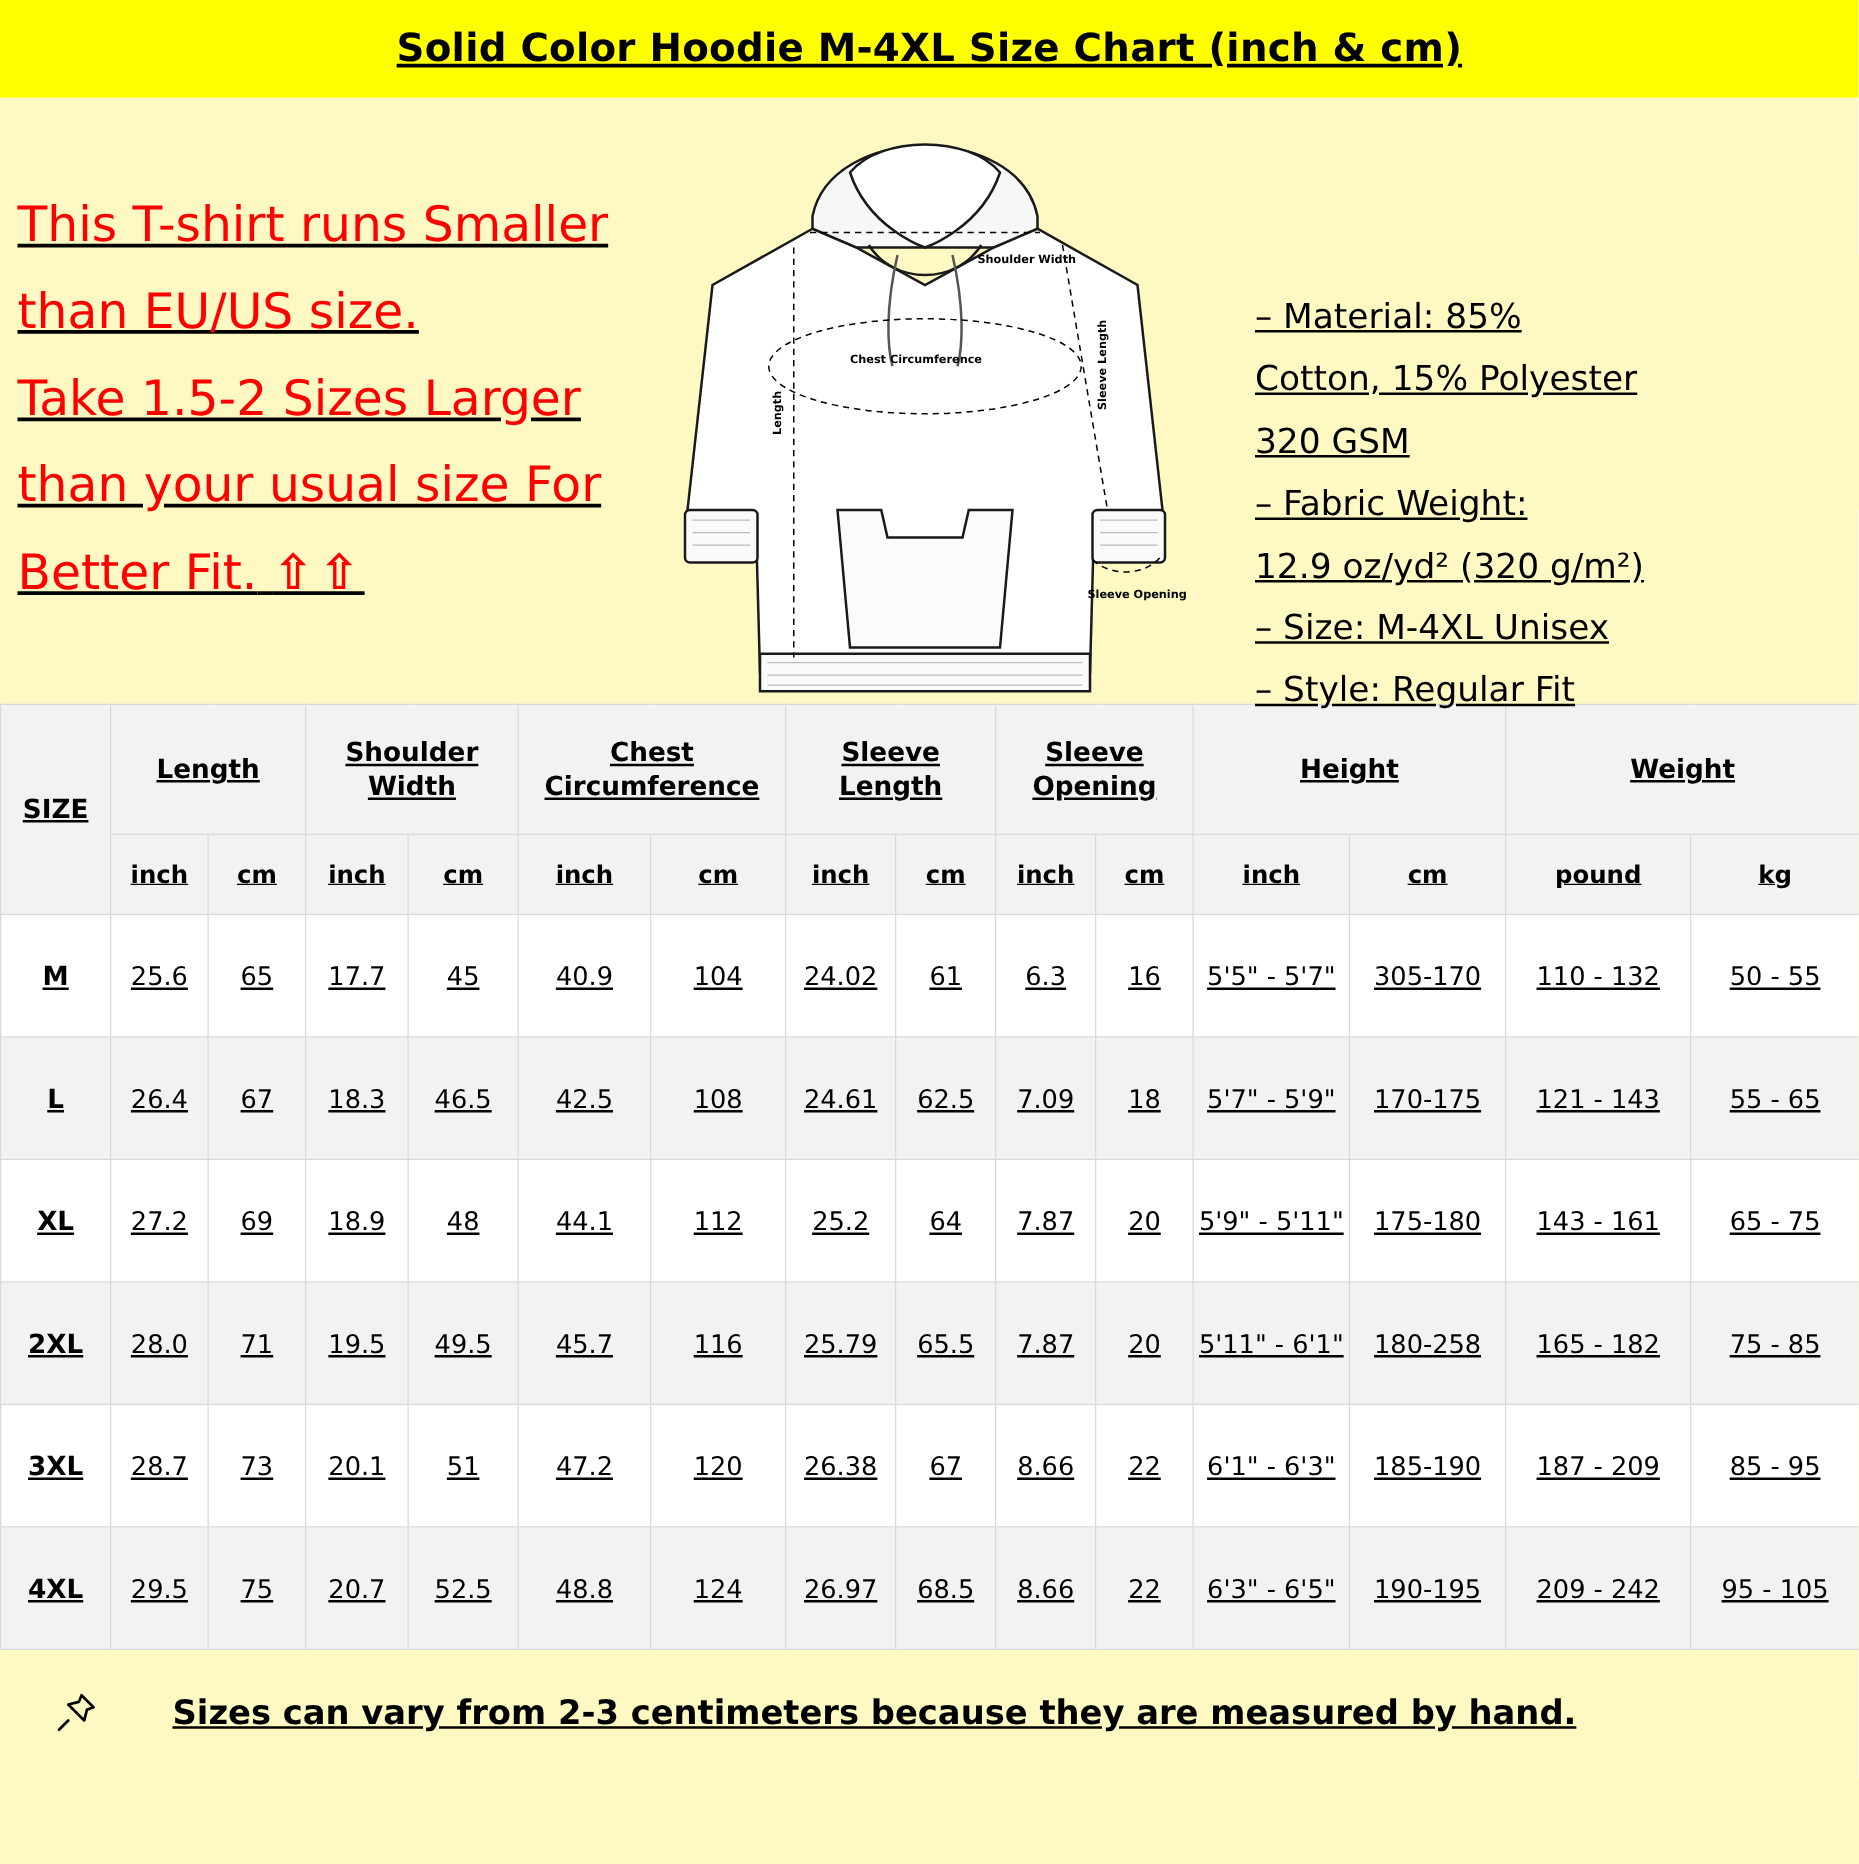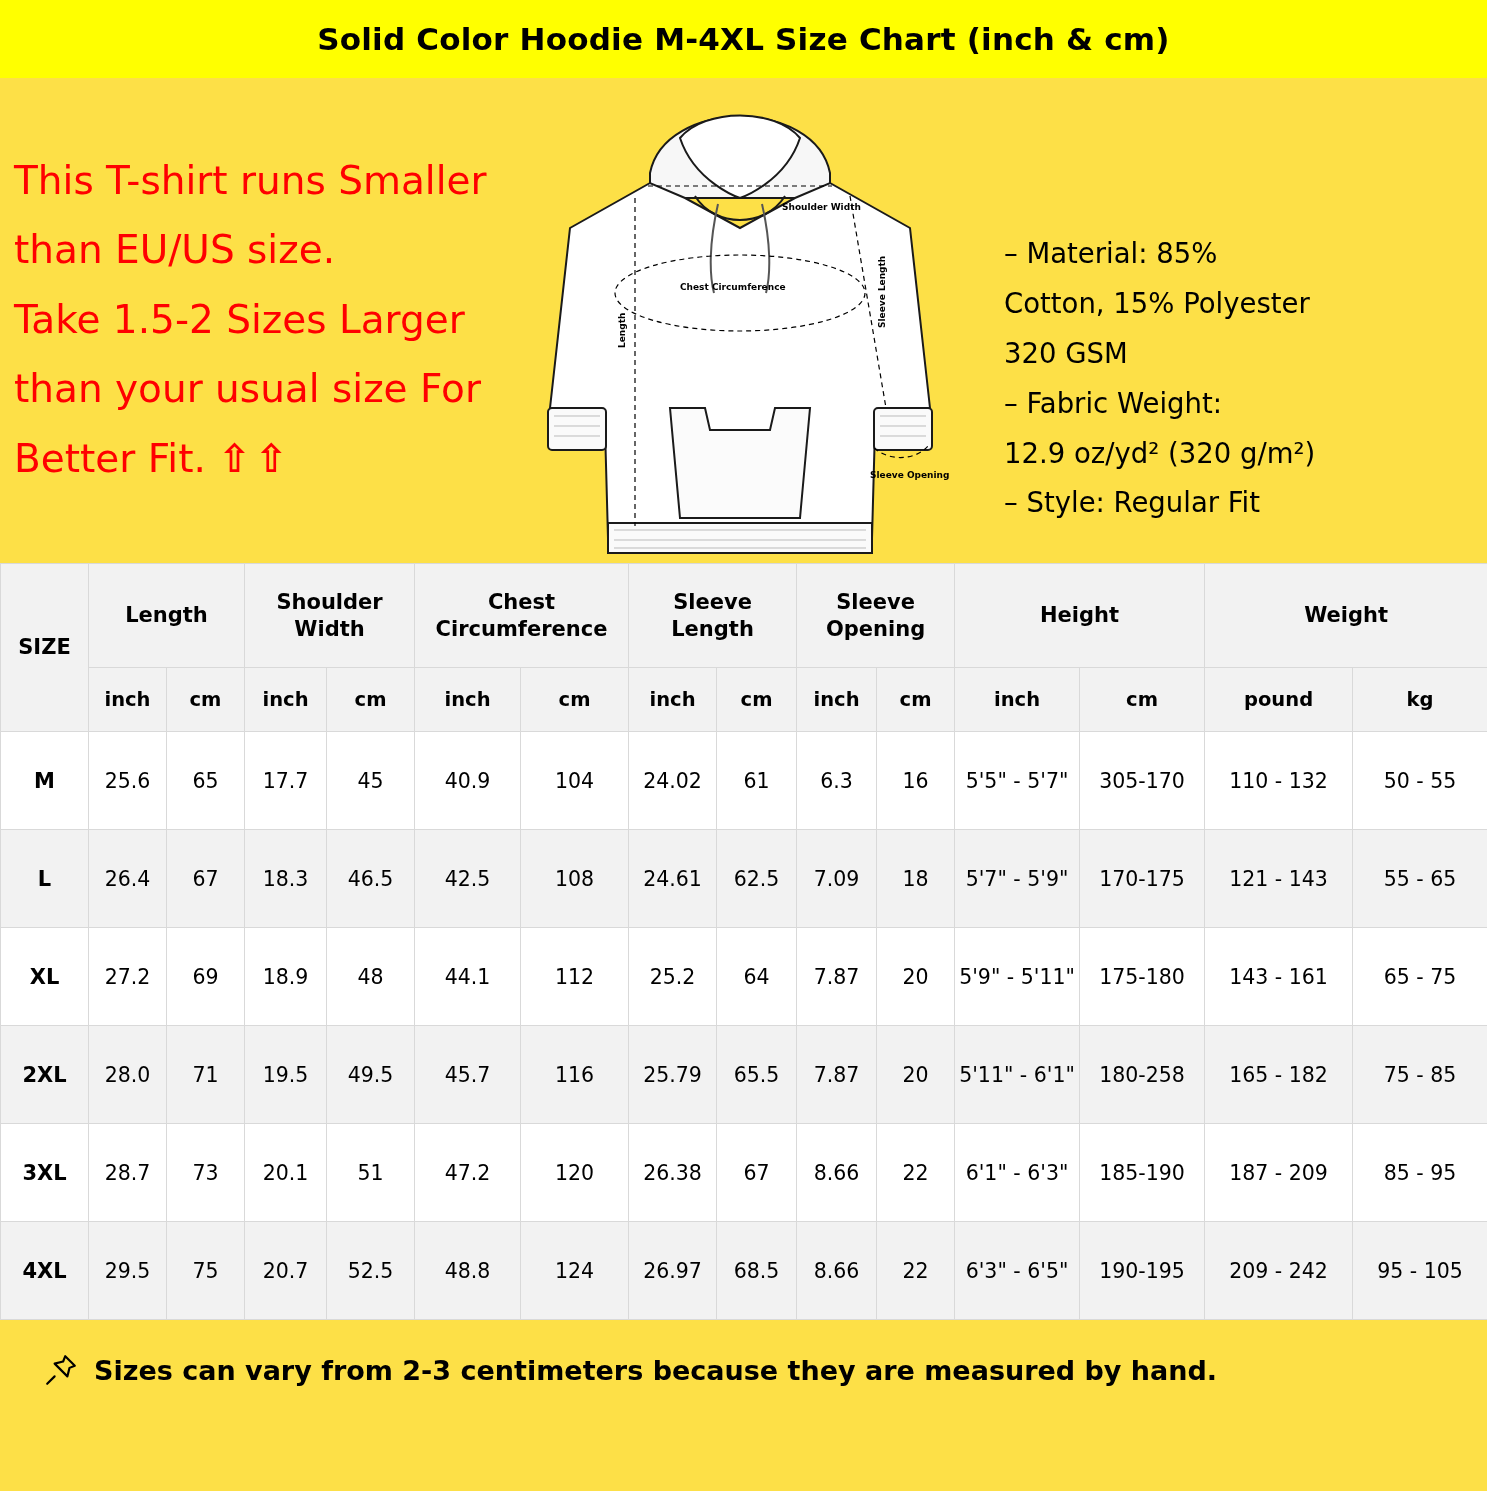--- a/index.html
+++ b/index.html
@@ -5,22 +5,23 @@
   * { box-sizing: border-box; }
   html, body {
     margin: 0; padding: 0;
     background: #ffffff;
     font-family: "DejaVu Sans", sans-serif;
   }
   #page {
     width: 1487px;
     height: 1491px;
     position: relative;
-    background: #fde047;
+    background: #fef9c3;
     overflow: hidden;
+    text-decoration: underline;
   }
 
   
   .banner {
     height: 78px;
     background: #ffff00;
     display: flex;
     align-items: center;
     justify-content: center;
   }
@@ -114,20 +115,21 @@
     height: 100px;
     display: flex;
     align-items: center;
     padding-left: 44px;
     gap: 16px;
   }
   .footer-note .note-text {
     font-size: 27px;
     font-weight: bold;
     color: #000;
+    margin-left: 44px;
   }
   .pin-icon { width: 34px; height: 34px; flex: none; }
 
   .diagram-label {
     font-size: 9px;
     font-weight: bold;
     fill: #000;
     font-family: "DejaVu Sans", sans-serif;
   }
 </style>
@@ -203,20 +205,21 @@
         <text class="diagram-label" x="340" y="400">Sleeve Opening</text>
       </svg>
     </div>
 
     <div class="right-specs">
       <p>– Material: 85%</p>
       <p>Cotton, 15% Polyester</p>
       <p>320 GSM</p>
       <p>– Fabric Weight:</p>
       <p>12.9 oz/yd² (320 g/m²)</p>
+      <p>– Size: M-4XL Unisex</p>
       <p>– Style: Regular Fit</p>
     </div>
   </div>
 
   <table class="size-table">
     <colgroup>
       <col style="width:88px">
         <col style="width:78px">
         <col style="width:78px">
       <col style="width:82px">

